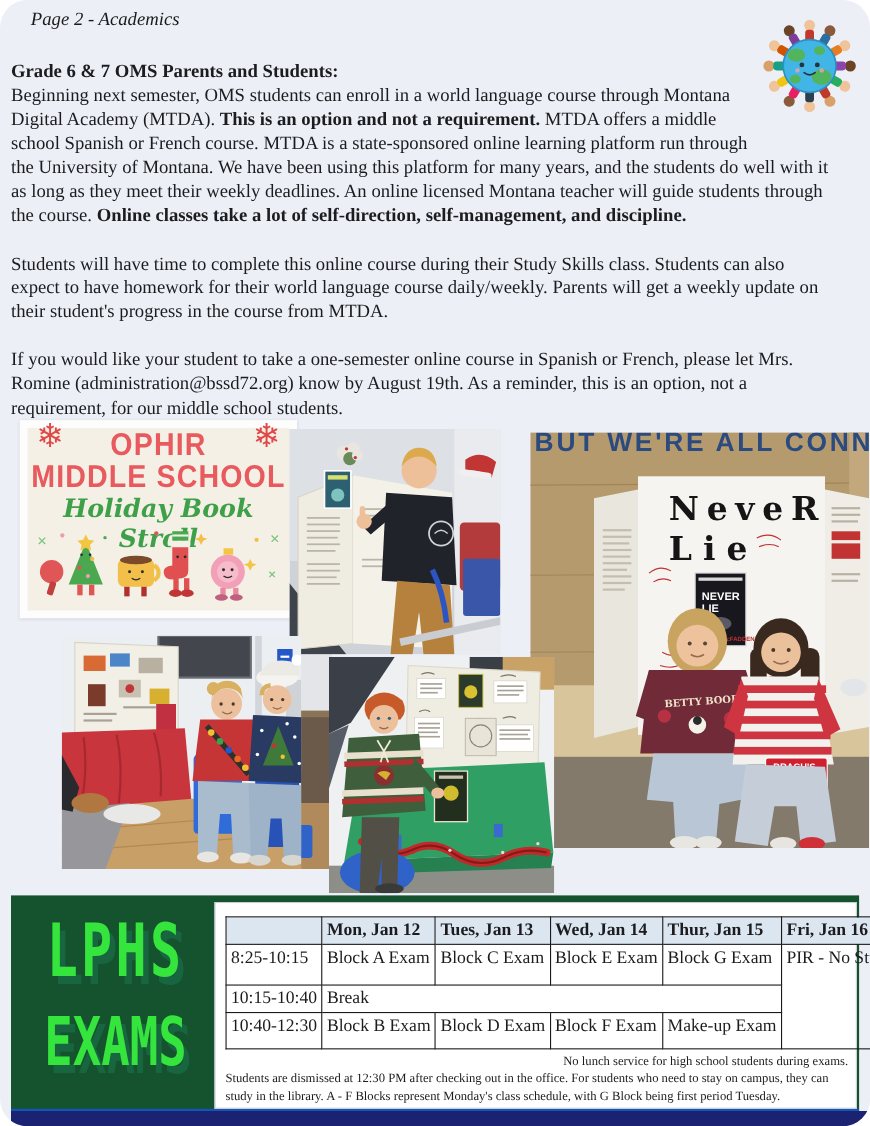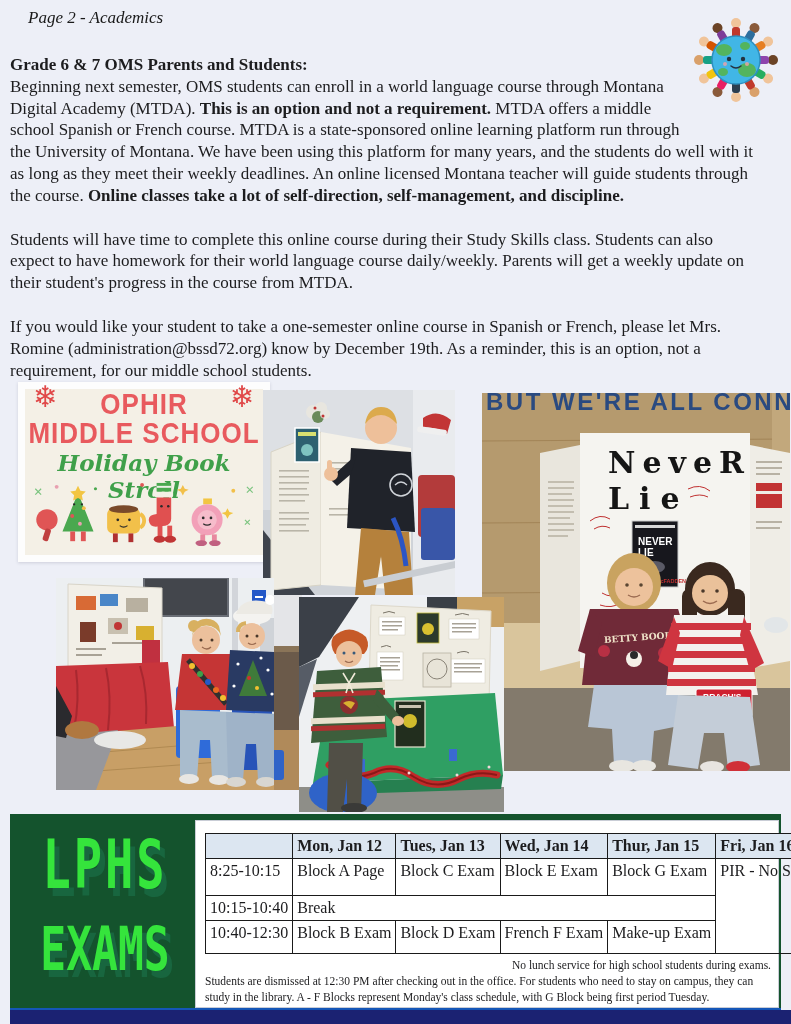--- a/index.html
+++ b/index.html
@@ -1,17 +1,17 @@
 <!DOCTYPE html>
 <html><head>
 <meta charset="utf-8">
 <style>
   html,body{margin:0;padding:0;}
   #page{position:relative;width:791px;height:1024px;background:#edeff7;overflow:hidden;
-        font-family:"Liberation Serif","DejaVu Serif",serif;color:#1c1c1e;}
+        font-family:"Liberation Serif","DejaVu Serif",serif;color:#1c1c1e;border-radius:25px;}
 
   
   .page-header{position:absolute;left:28px;top:8px;font-style:italic;font-size:17px;color:#1a1a1a;}
   .globe{position:absolute;left:683px;top:10px;width:106px;height:98px;}
 
   
   .body-text{position:absolute;left:10px;top:54px;width:748px;font-size:17px;line-height:21.8px;}
   .body-text p{margin:0;}
   .body-text .gap{margin-top:22px;}
   .float-spacer{float:right;width:70px;height:66px;}
@@ -137,21 +137,21 @@
       <circle cx="42" cy="54" r="2" fill="#f2a0a8" opacity=".8"></circle>
       <circle cx="64" cy="54" r="2" fill="#f2a0a8" opacity=".8"></circle>
     </svg>
   </div>
 
   <div class="body-text">
     <div class="float-spacer"></div>
     <p><b>Grade 6 &amp; 7 OMS Parents and Students:</b></p>
     <p><span>Beginning next semester, OMS students can enroll in a world language course through Montana Digital Academy (MTDA). </span><b>This is an option and not a requirement.</b><span> MTDA offers a middle school Spanish or French course. MTDA is a state-sponsored online learning platform run through the University of Montana. We have been using this platform for many years, and the students do well with it as long as they meet their weekly deadlines. An online licensed Montana teacher will guide students through the course. </span><b>Online classes take a lot of self-direction, self-management, and discipline.</b></p>
     <p class="gap">Students will have time to complete this online course during their Study Skills class. Students can also expect to have homework for their world language course daily/weekly. Parents will get a weekly update on their student's progress in the course from MTDA.</p>
-    <p class="gap">If you would like your student to take a one-semester online course in Spanish or French, please let Mrs. Romine (administration@bssd72.org) know by December 19th. As a reminder, this is an option, not a requirement, for our middle school students.</p>
+    <p class="gap">If you would like your student to take a one-semester online course in Spanish or French, please let Mrs. Romine (administration@bssd72.org) know by August 19th. As a reminder, this is an option, not a requirement, for our middle school students.</p>
   </div>
 
   <div class="poster">
     <span class="snow sl">❄</span>
     <span class="snow sr">❄</span>
     <div class="poster-t1">OPHIR</div>
     <div class="poster-t2">MIDDLE SCHOOL</div>
     <div class="poster-script">Holiday Book Stroll</div>
     <svg class="poster-chars" viewBox="0 0 240 68">
       <g stroke="#7bc47f" stroke-width="1.2">
@@ -545,35 +545,35 @@
             <tr>
           <th></th>
           <th>Mon, Jan 12</th>
           <th>Tues, Jan 13</th>
           <th>Wed, Jan 14</th>
           <th>Thur, Jan 15</th>
           <th>Fri, Jan 16</th>
         </tr>
         <tr class="r1">
           <td>8:25-10:15</td>
-          <td>Block A Page</td>
+          <td>Block A Exam</td>
           <td>Block C Exam</td>
           <td>Block E Exam</td>
           <td>Block G Exam</td>
           <td rowspan="3">PIR - No Students</td>
         </tr>
         <tr class="r2">
           <td>10:15-10:40</td>
           <td colspan="4" class="break">Break</td>
         </tr>
         <tr class="r3">
           <td>10:40-12:30</td>
           <td>Block B Exam</td>
           <td>Block D Exam</td>
-          <td>French F Exam</td>
+          <td>Block F Exam</td>
           <td>Make-up Exam</td>
         </tr>
       </tbody>
         </table>
       <div class="note1">No lunch service for high school students during exams.</div>
       <div class="note2">Students are dismissed at 12:30 PM after checking out in the office.  For students who need to stay on campus, they can study in the library. A - F Blocks represent Monday's class schedule, with G Block being first period Tuesday.</div>
     </div>
   </div>
 
   <div class="bottom-bar"></div>

